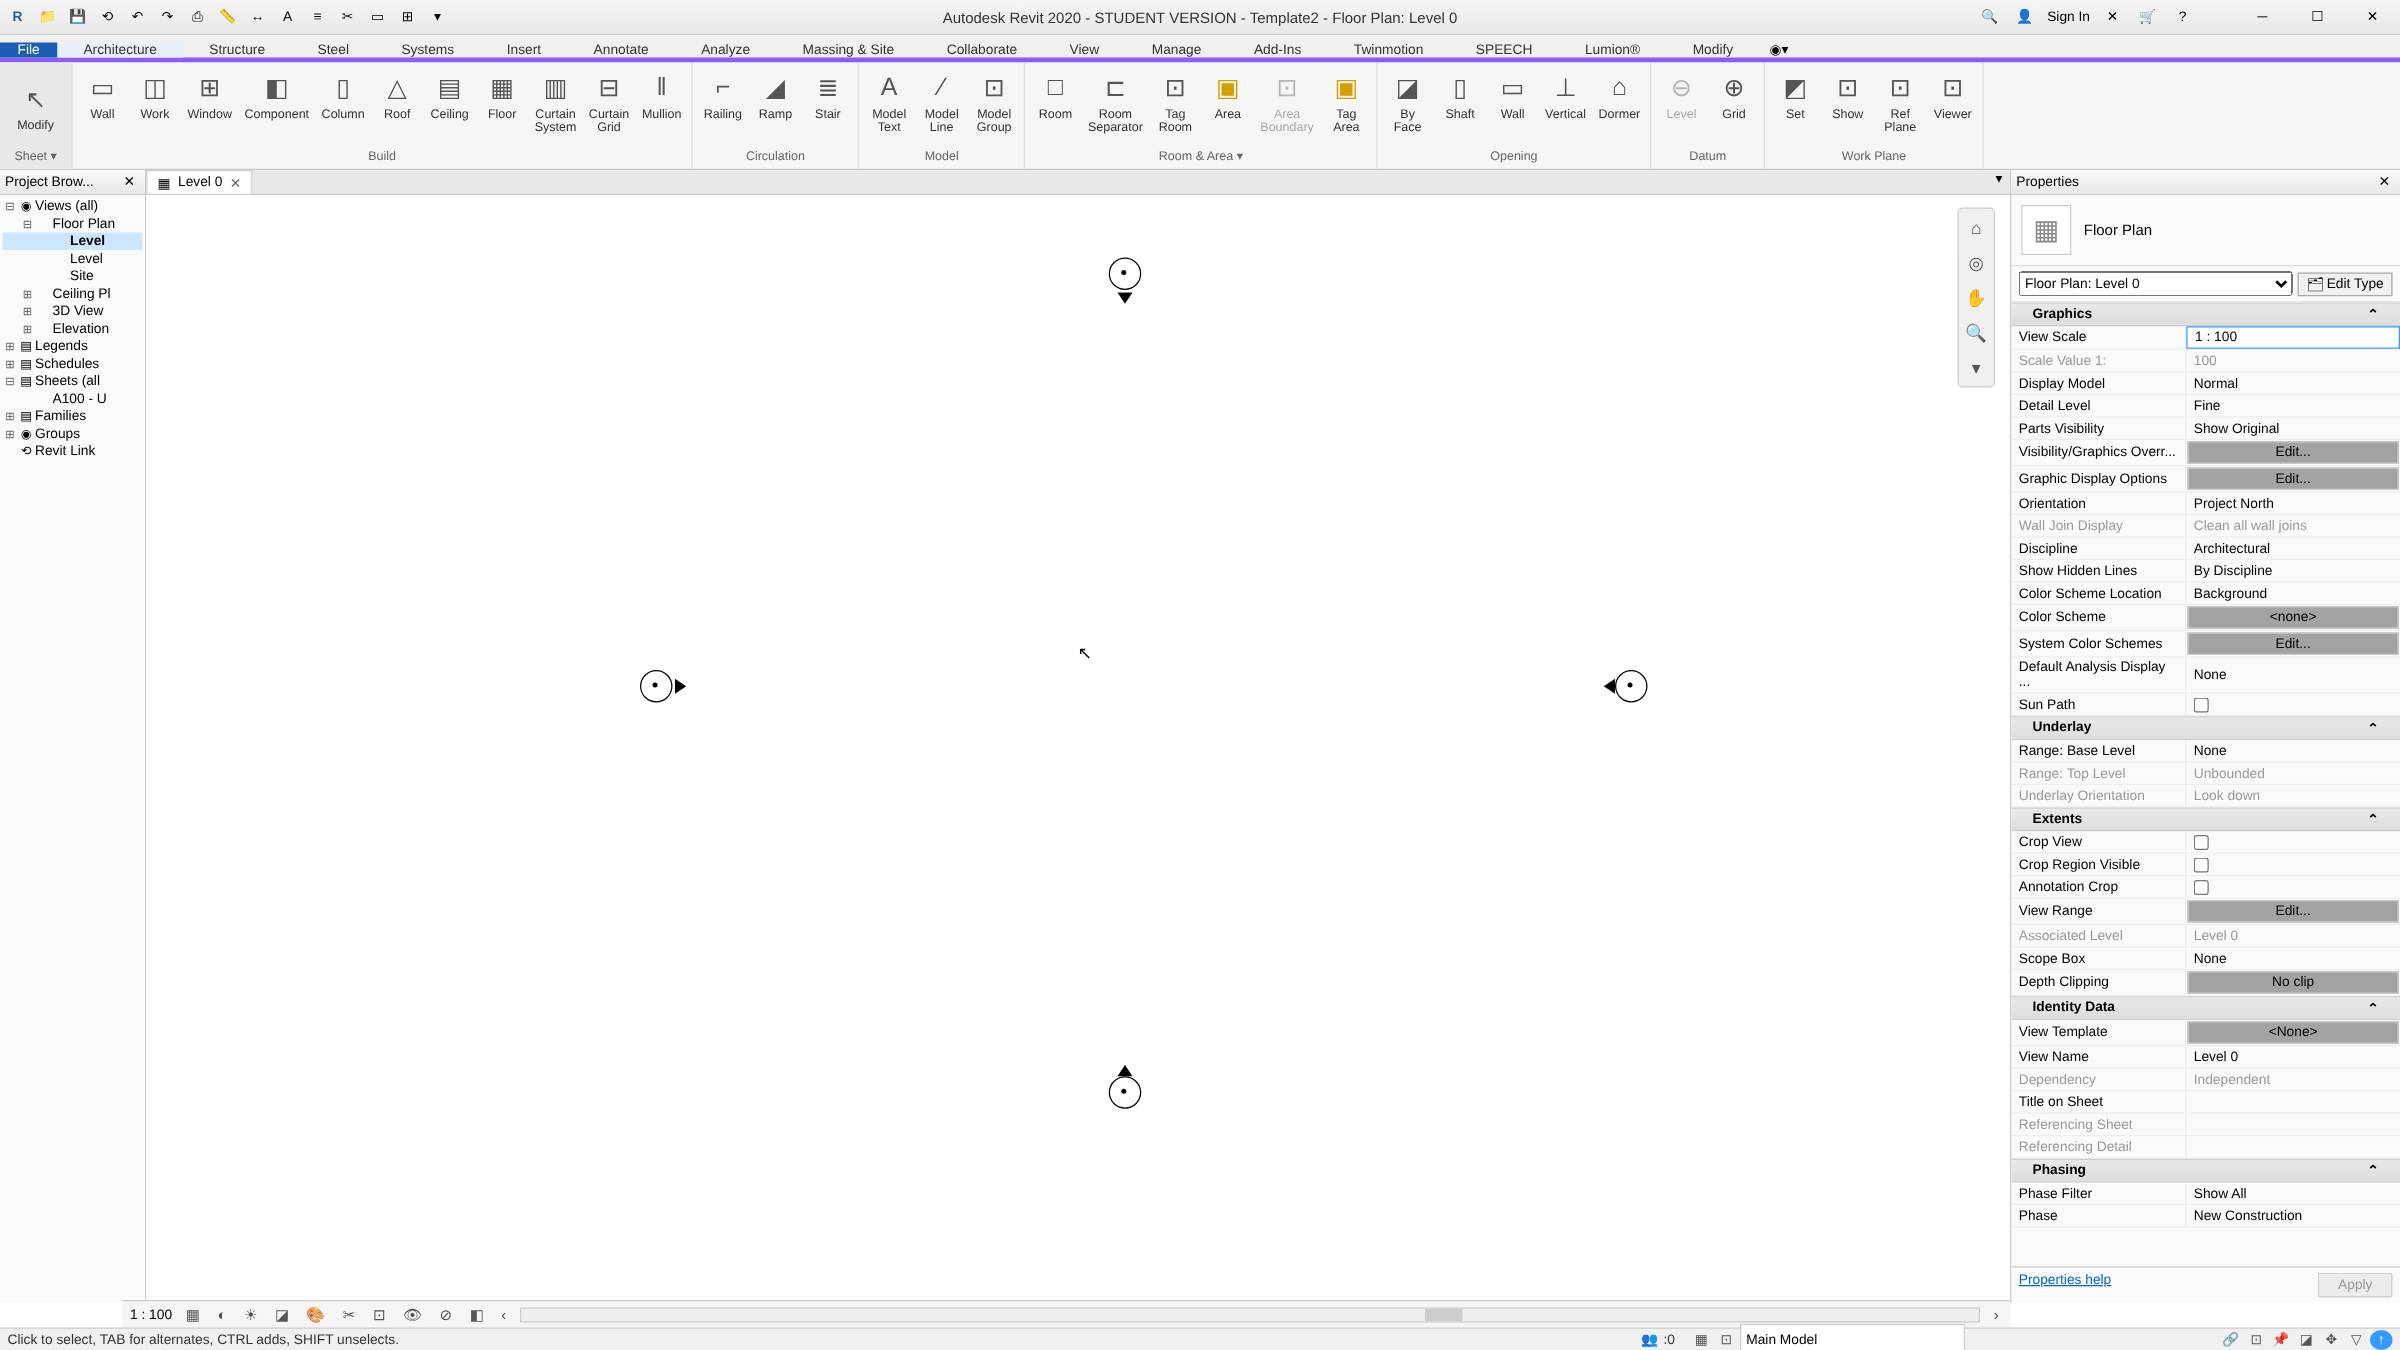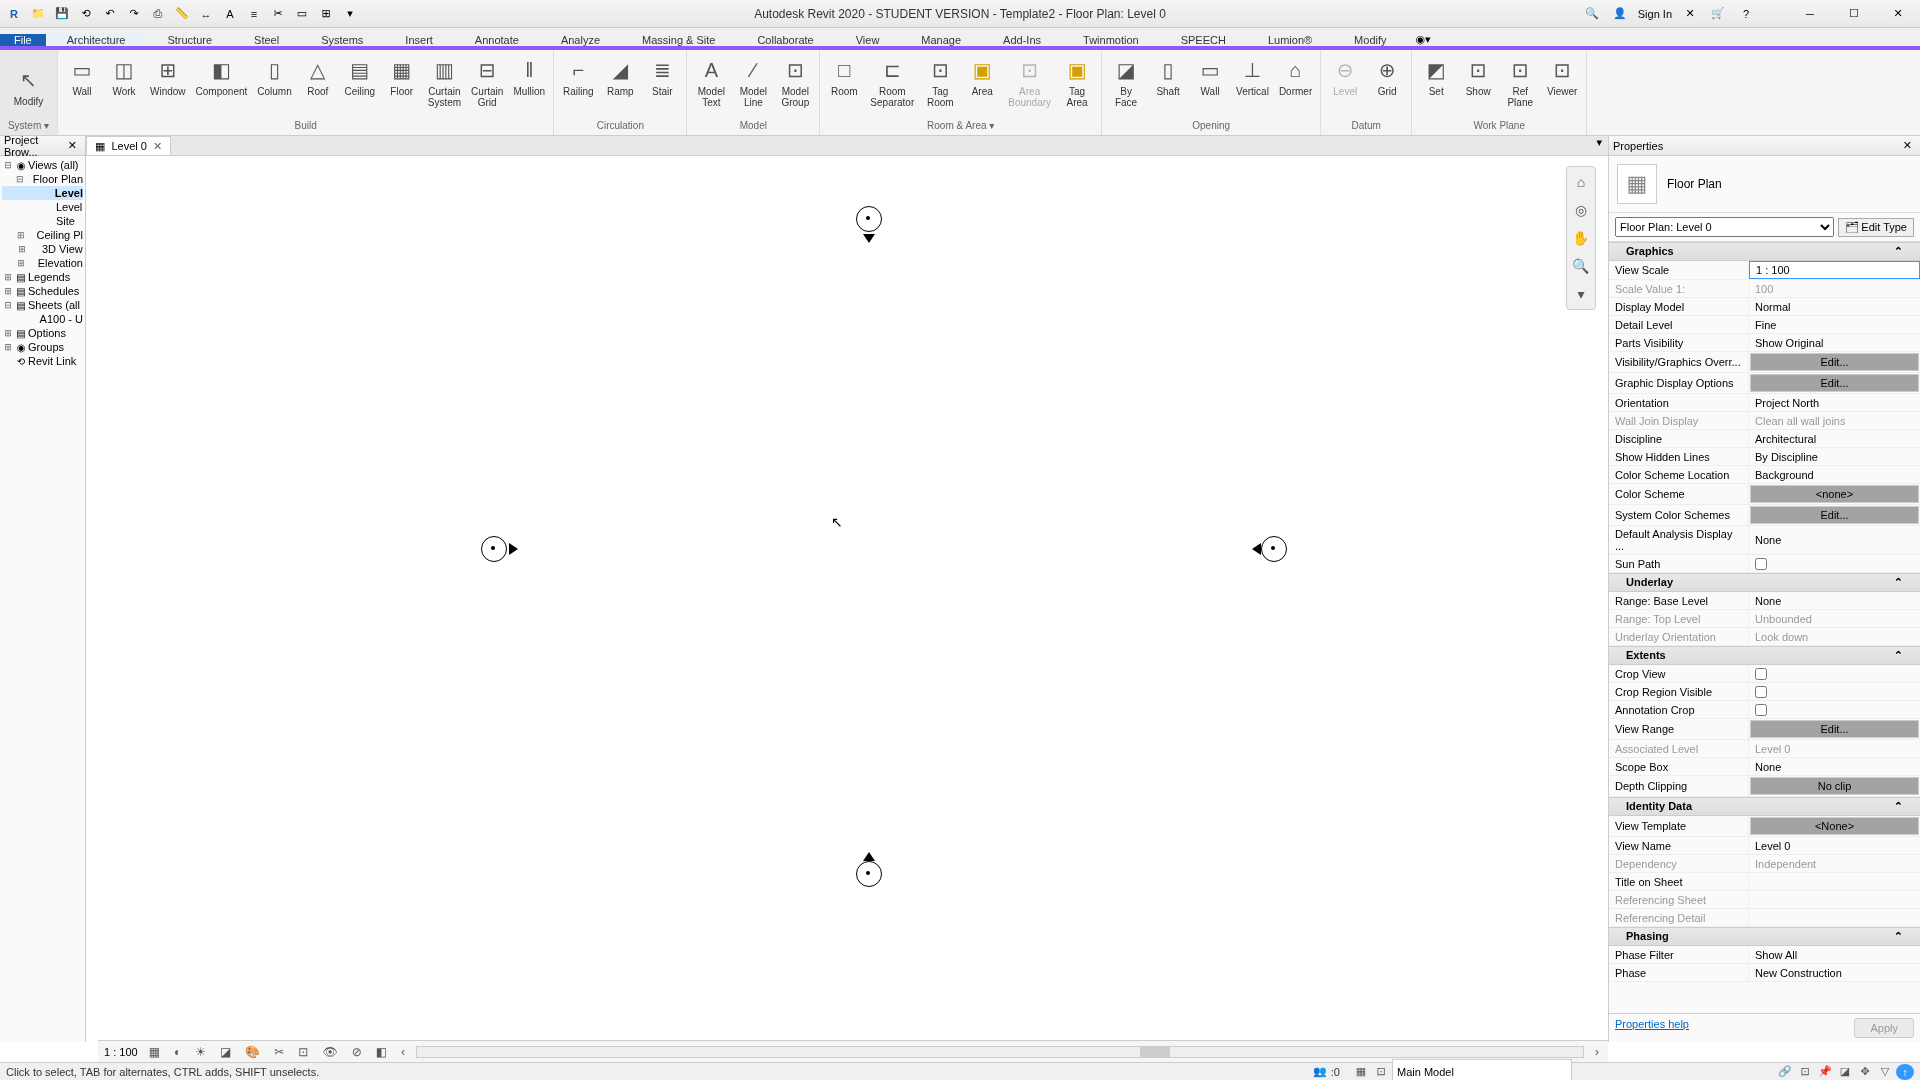--- a/index.html
+++ b/index.html
@@ -16,21 +16,21 @@
 .menu-active{background:#e8f0fa}
 .ribbon{height:86px;background:#f5f5f5;border-bottom:1px solid #ccc;display:flex}
 .ribbon-group{border-right:1px solid #ddd;display:flex;flex-direction:column;padding:2px 4px}
 .ribbon-tools{display:flex;flex:1;align-items:flex-start;gap:2px}
 .ribbon-label{text-align:center;font-size:10px;color:#666;padding:2px 0}
 .tool-btn{display:flex;flex-direction:column;align-items:center;padding:2px 4px;cursor:pointer;border-radius:2px;min-width:32px}
 .tool-icon{width:32px;height:32px;display:flex;align-items:center;justify-content:center;font-size:20px;color:#555}
 .tool-label{font-size:10px;text-align:center;line-height:11px;color:#333;white-space:pre}
 .ribbon-modify{background:#e8e8e8}
 .main{display:flex;height:calc(100% - 28px - 22px - 86px - 20px - 18px);position:relative}
-.browser{width:86px;background:#fafafa;border-right:1px solid #ccc;display:flex;flex-direction:column}
+.browser{width:117px;background:#fafafa;border-right:1px solid #ccc;display:flex;flex-direction:column}
 .panel-hdr{height:20px;background:linear-gradient(#f8f8f8,#e8e8e8);border-bottom:1px solid #ccc;display:flex;align-items:center;padding:0 4px;font-size:11px}
 .panel-hdr .close{margin-left:auto;cursor:pointer;padding:0 4px}
 .tree{flex:1;overflow:auto;padding:2px;font-size:11px}
 .tree-row{display:flex;align-items:center;padding:1px 0;cursor:pointer;white-space:nowrap}
 .tree-sel{background:#cde6ff;font-weight:bold}
 .tree-exp{width:12px;text-align:center;color:#666;cursor:pointer;font-size:9px}
 .tree-ico{width:14px;text-align:center;font-size:10px}
 .viewarea{flex:1;display:flex;flex-direction:column;position:relative}
 .doc-tabs{height:20px;background:#e8e8e8;border-bottom:1px solid #ccc;display:flex;align-items:stretch}
 .doc-tab{background:#fff;border:1px solid #ccc;border-bottom:none;padding:0 8px;display:flex;align-items:center;gap:6px;font-size:11px}
@@ -108,21 +108,21 @@
 </div>
 
 <div class="ribbon">
   <div class="ribbon-group ribbon-modify" style="width:58px">
     <div class="ribbon-tools" style="flex-direction:column;align-items:center;justify-content:center">
       <div class="tool-btn">
         <div class="tool-icon">↖</div>
         <div class="tool-label">Modify</div>
       </div>
     </div>
-    <div class="ribbon-label" style="cursor:pointer">System ▾</div>
+    <div class="ribbon-label" style="cursor:pointer">Sheet ▾</div>
   </div>
   <div id="ribbon-groups" style="display:flex">
       <div class="ribbon-group">
         <div class="ribbon-tools">
           <div class="tool-btn">
             <div class="tool-icon">▭</div>
             <div class="tool-label">Wall</div>
           </div>
           <div class="tool-btn">
             <div class="tool-icon">◫</div>
@@ -367,21 +367,21 @@
           <span>Sheets (all</span>
         </div>
         <div class="tree-row" style="padding-left: 14px;">
           <span class="tree-exp"></span>
           <span class="tree-ico"></span>
           <span>A100 - U</span>
         </div>
         <div class="tree-row" style="padding-left: 0px;">
           <span class="tree-exp">⊞</span>
           <span class="tree-ico">▤</span>
-          <span>Options</span>
+          <span>Families</span>
         </div>
         <div class="tree-row" style="padding-left: 0px;">
           <span class="tree-exp">⊞</span>
           <span class="tree-ico">◉</span>
           <span>Groups</span>
         </div>
         <div class="tree-row" style="padding-left: 0px;">
           <span class="tree-exp"></span>
           <span class="tree-ico">⟲</span>
           <span>Revit Link</span>

